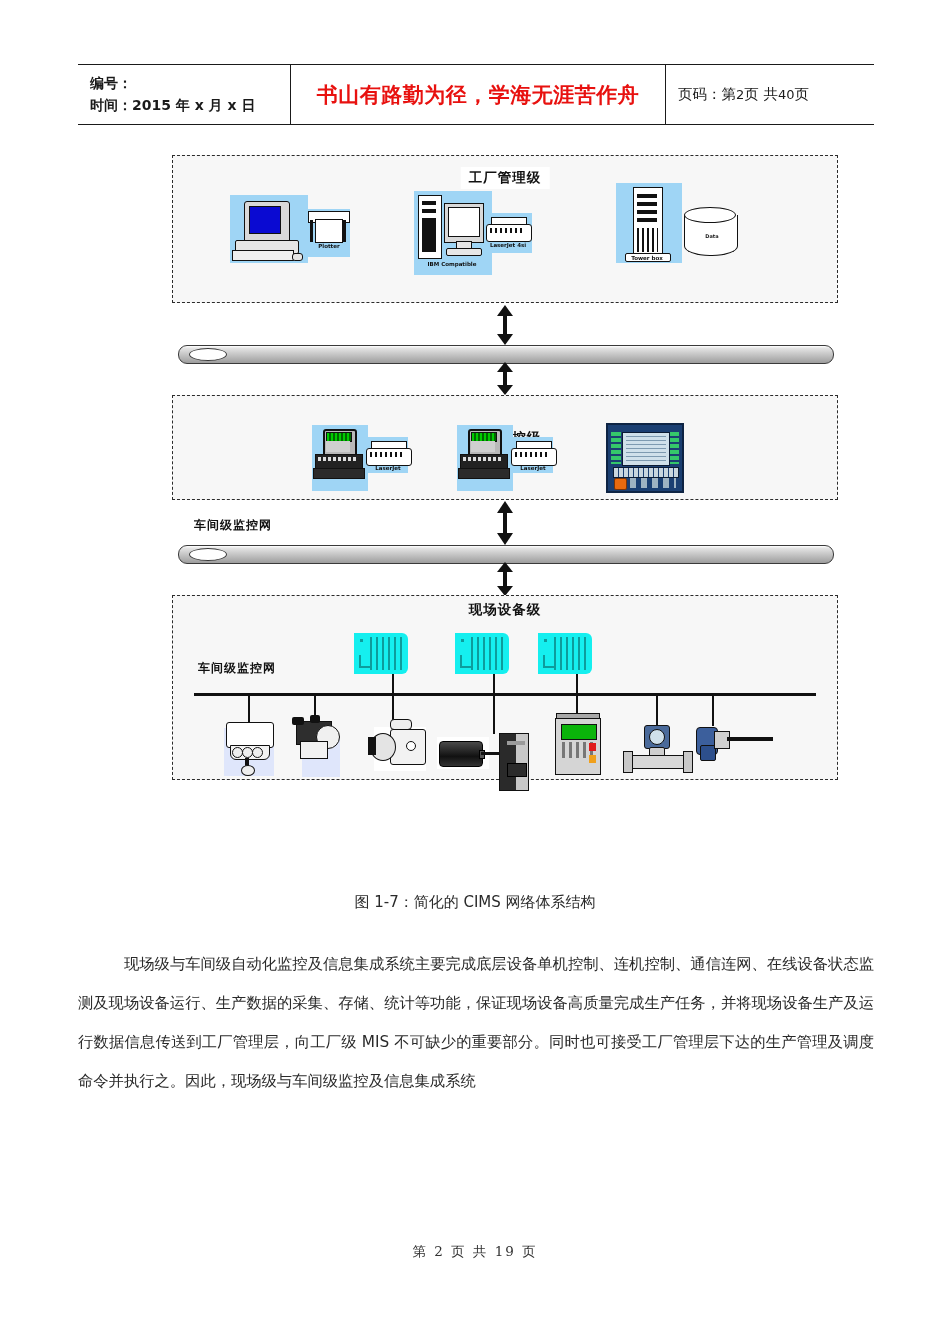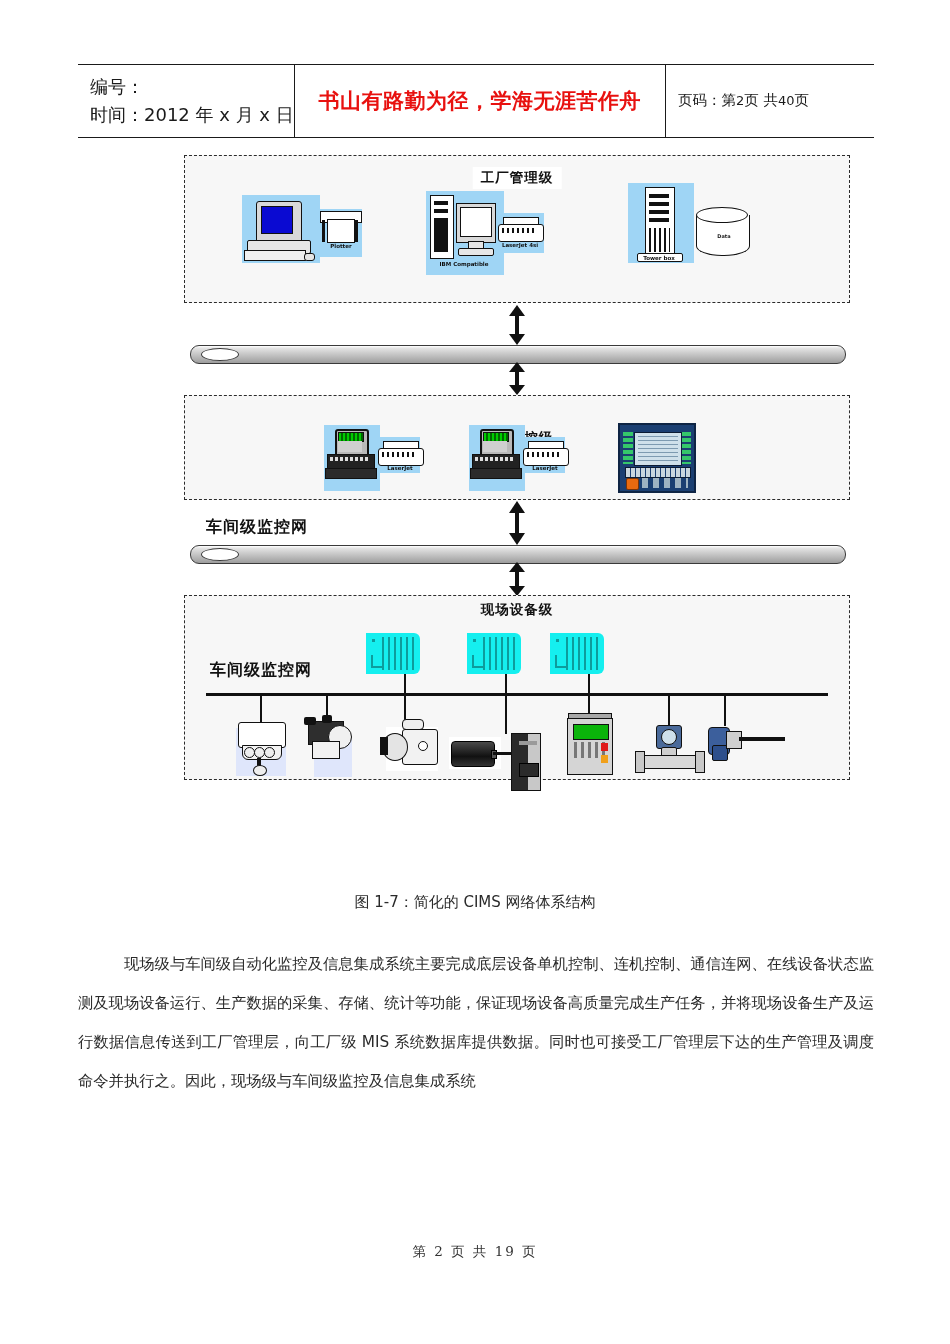--- a/index.html
+++ b/index.html
@@ -27,23 +27,24 @@
   .header-table td {
     border-top: 1.3px solid #1a1a1a;
     border-bottom: 1.3px solid #1a1a1a;
     padding: 0;
     vertical-align: middle;
   }
   .hdr-left {
     width: 200px;
     border-right: 1.3px solid #1a1a1a;
     padding: 8px 0 8px 12px !important;
-    font-size: 18px;
+    font-size: 14px;
     line-height: 1.55;
     white-space: nowrap;
+    font-weight: bold;
   }
   .hdr-mid {
     text-align: center;
     color: #e8110f;
     font-family: "DejaVu Serif", "Liberation Serif", serif;
     font-weight: bold;
     font-size: 21px;
     letter-spacing: 0.5px;
     border-right: 1.3px solid #1a1a1a;
     padding: 10px 6px !important;
@@ -53,21 +54,21 @@
     text-align: left;
     font-size: 14.5px;
     padding: 8px 0 8px 12px !important;
     white-space: nowrap;
   }
   .hdr-right .num { font-size: 13px; }
 
   
   .figure {
     position: absolute;
-    left: 184px;
+    left: 172px;
     top: 155px;
     width: 666px;
     height: 625px;
   }
 
   .band {
     position: absolute;
     left: 0;
     width: 100%;
     box-sizing: border-box;
@@ -114,21 +115,21 @@
     border: 1.2px solid #3a3a3a;
     border-radius: 50%;
   }
   #bus-plant { top: 190px; }
   #bus-shop  { top: 390px; }
 
   .bus-label {
     position: absolute;
     font-family: "DejaVu Serif", "Liberation Serif", serif;
     font-weight: bold;
-    font-size: 16px;
+    font-size: 12px;
     letter-spacing: 1px;
     white-space: nowrap;
     color: #111;
   }
   #label-shopnet  { left: 22px; top: 362px; }
   #label-fieldnet { left: 26px; top: 505px; }
 
   
   .darrow {
     position: absolute;
@@ -484,21 +485,21 @@
   }
 </style>
 </head>
 <body>
 
 <table class="header-table">
   <tbody>
       <tr>
     <td class="hdr-left">
       <div>编号：</div>
-      <div>时间：2012 年 x 月 x 日</div>
+      <div>时间：2015 年 x 月 x 日</div>
     </td>
     <td class="hdr-mid">书山有路勤为径，学海无涯苦作舟</td>
     <td class="hdr-right">
       <span>页码：第</span><span class="num">2</span><span>页 共</span><span class="num">40</span><span>页</span>
     </td>
   </tr>
 </tbody>
   </table>
 
 <div class="figure">
@@ -740,16 +741,16 @@
     <div style="position:absolute; left:4px; top:22px; width:14px; height:14px; background:#2d4f8c; border:1.4px solid #111; border-radius:2px;"></div>
     <div class="nut" style="left:18px; top:8px; width:14px; height:16px;"></div>
     <div class="temp-stem" style="left:31px; top:14px; width:46px; height:4px;"></div>
   </div>
 
 </div>
 
 <div class="caption">图 1-7：简化的 CIMS 网络体系结构</div>
 
 <div class="body-text">
-  <p class="indent-2">现场级与车间级自动化监控及信息集成系统主要完成底层设备单机控制、连机控制、通信连网、在线设备状态监测及现场设备运行、生产数据的采集、存储、统计等功能，保证现场设备高质量完成生产任务，并将现场设备生产及运行数据信息传送到工厂管理层，向工厂级 MIS 系统数据库提供数据。同时也可接受工厂管理层下达的生产管理及调度命令并执行之。因此，现场级与车间级监控及信息集成系统</p>
+  <p class="indent-2">现场级与车间级自动化监控及信息集成系统主要完成底层设备单机控制、连机控制、通信连网、在线设备状态监测及现场设备运行、生产数据的采集、存储、统计等功能，保证现场设备高质量完成生产任务，并将现场设备生产及运行数据信息传送到工厂管理层，向工厂级 MIS 不可缺少的重要部分。同时也可接受工厂管理层下达的生产管理及调度命令并执行之。因此，现场级与车间级监控及信息集成系统</p>
 </div>
 
 <div class="footer">第 2 页 共 19 页</div>
 
 </body></html>

